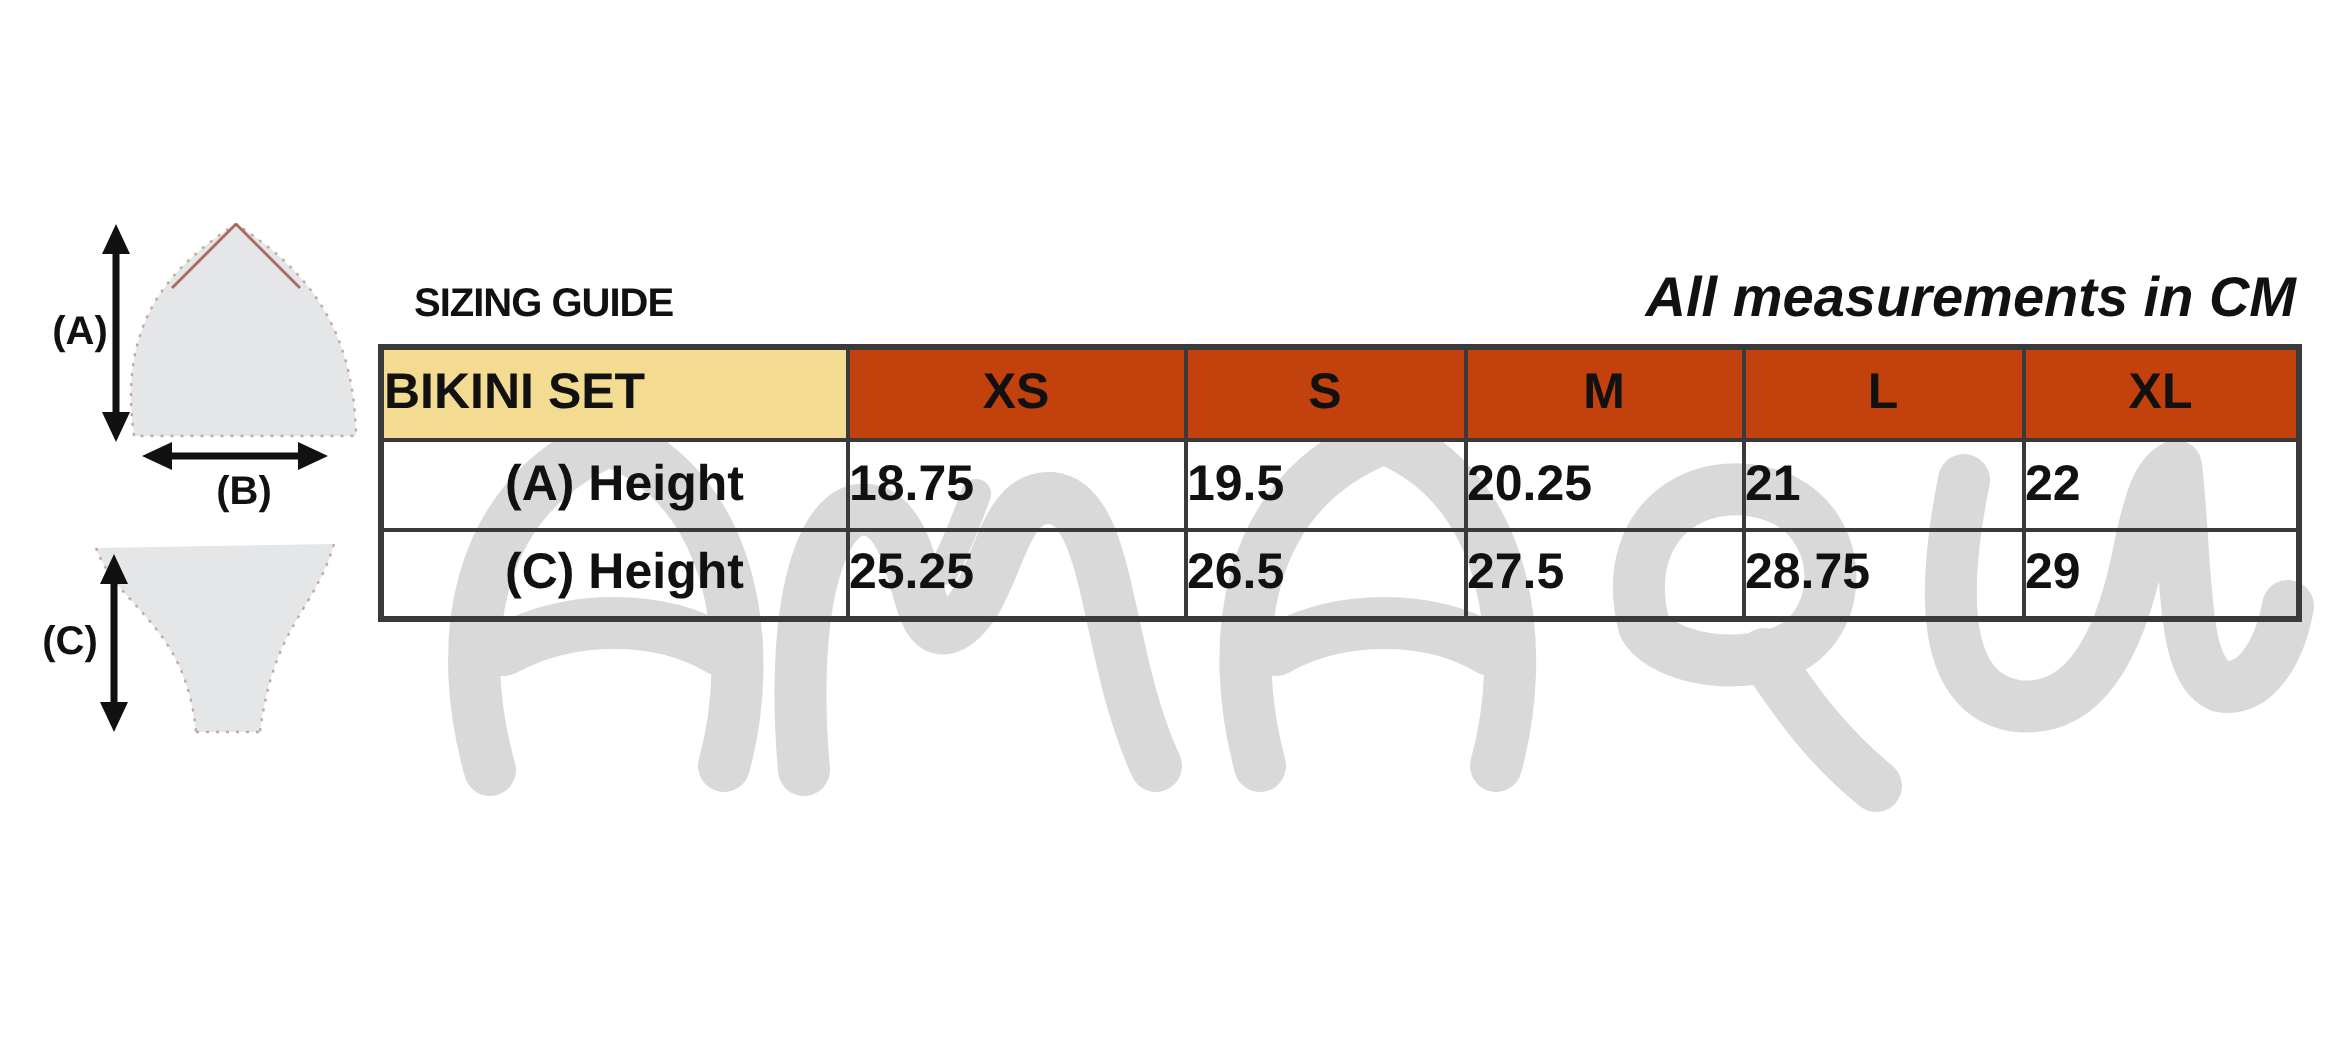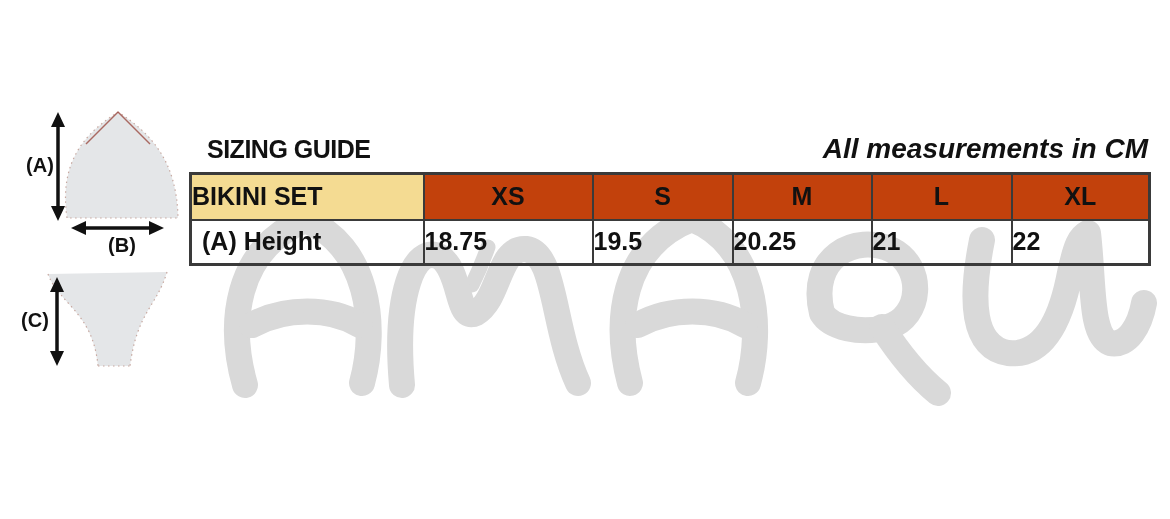--- a/index.html
+++ b/index.html
@@ -38,21 +38,21 @@
     position: absolute;
     left: 207px;
     top: 133px;
     width: 941px;
     display: flex;
     justify-content: space-between;
     align-items: baseline;
     z-index: 3;
   }
   .guide-title {
-    font-size: 25px;
+    font-size: 20px;
     font-weight: bold;
     letter-spacing: -0.5px;
     white-space: nowrap;
   }
   .guide-note {
     font-size: 28px;
     font-weight: bold;
     font-style: italic;
     white-space: nowrap;
   }
@@ -103,21 +103,21 @@
     text-align: left;
     font-weight: bold;
   }
   .size-table th.size-head {
     background: #c2410c;
     text-align: center;
     font-weight: bold;
   }
   .size-table td.row-label {
     font-weight: bold;
-    text-align: left;
+    text-align: center;
     padding-left: 10px;
     margin-top: 15px;
   }
   .size-table td.val {
     text-align: left;
     font-weight: bold;
   }
   .size-table td.val span { display: inline-block; }
   .size-table td.val .raised { transform: translateY(-8px); }
 </style>
@@ -205,17 +205,25 @@
       </thead>
       <tbody>
         <tr>
           <td class="row-label">(A) Height</td>
           <td class="val"><span>18.75</span></td>
           <td class="val"><span>19.5</span></td>
           <td class="val"><span>20.25</span></td>
           <td class="val"><span>21</span></td>
           <td class="val"><span>22</span></td>
         </tr>
+        <tr>
+          <td class="row-label">(C) Height</td>
+          <td class="val"><span>25.25</span></td>
+          <td class="val"><span>26.5</span></td>
+          <td class="val"><span>27.5</span></td>
+          <td class="val"><span>28.75</span></td>
+          <td class="val"><span>29</span></td>
+        </tr>
       </tbody>
     </table>
   </div>
 
 </div>
 
 </body></html>

